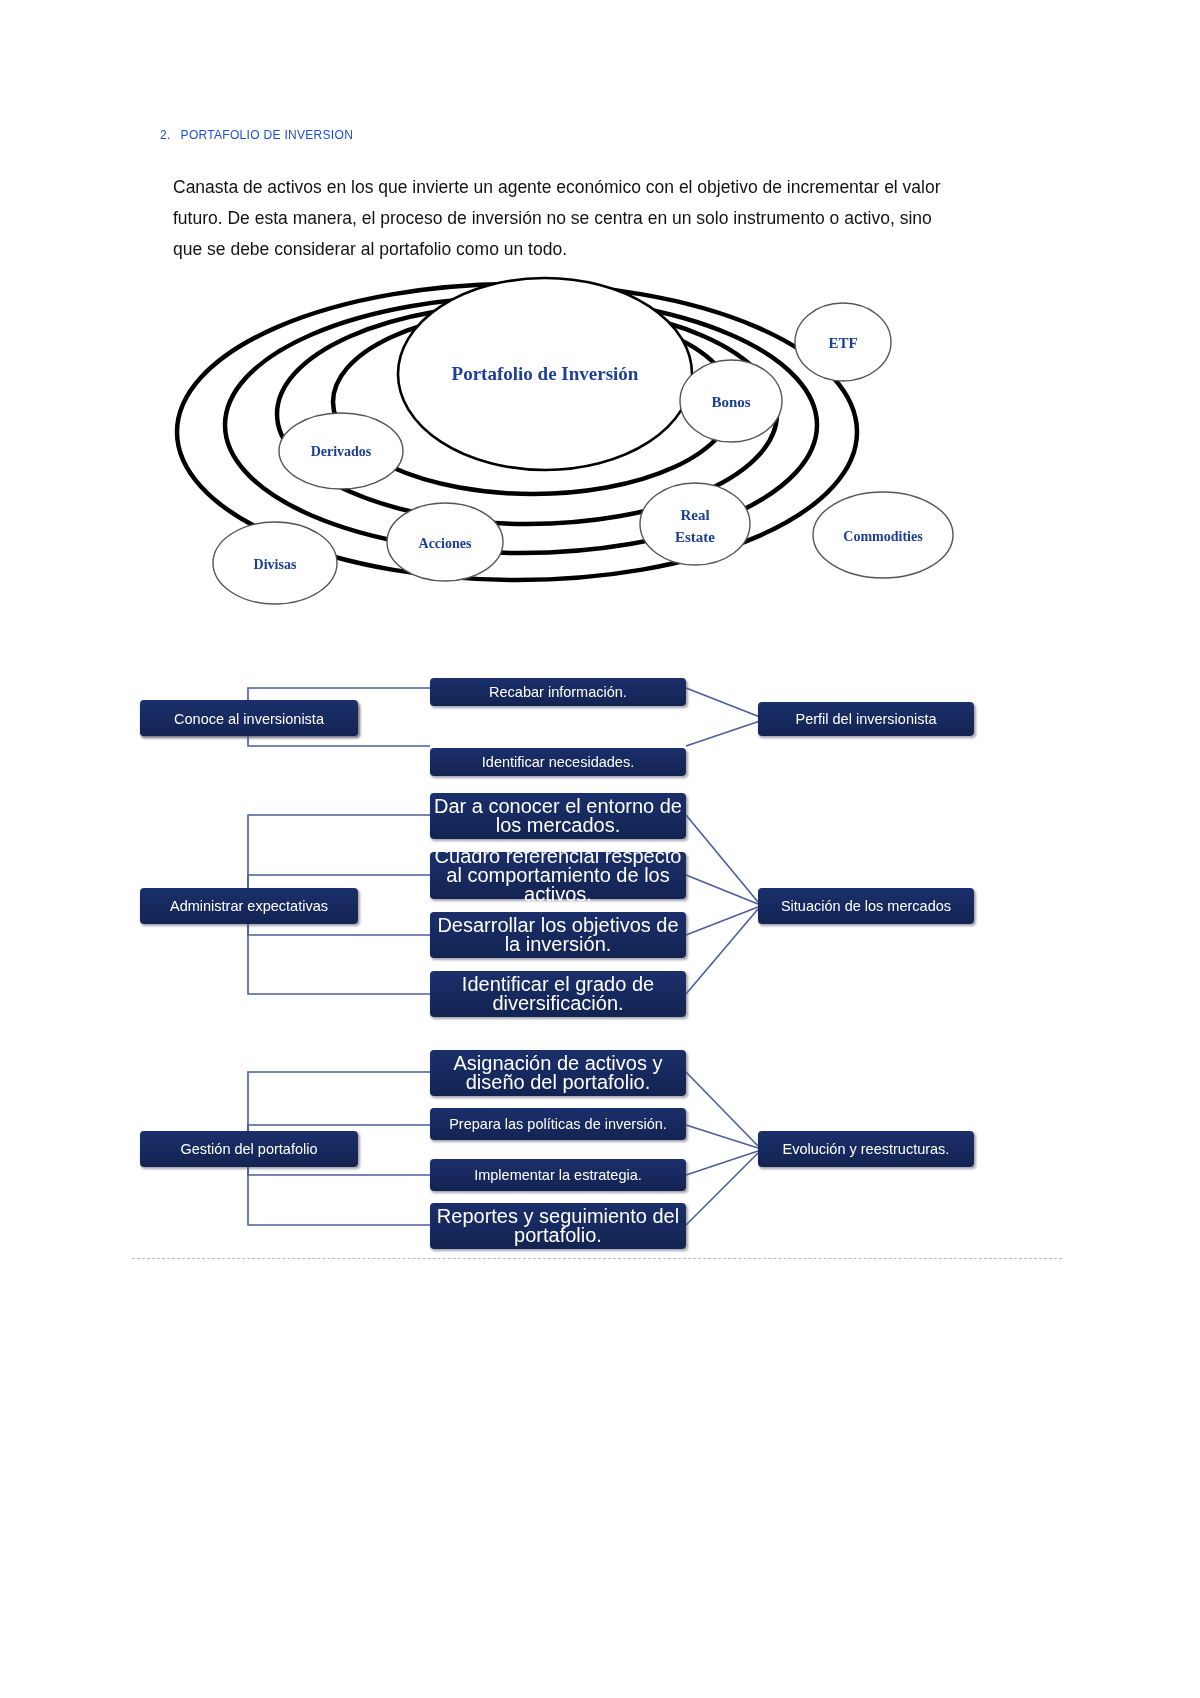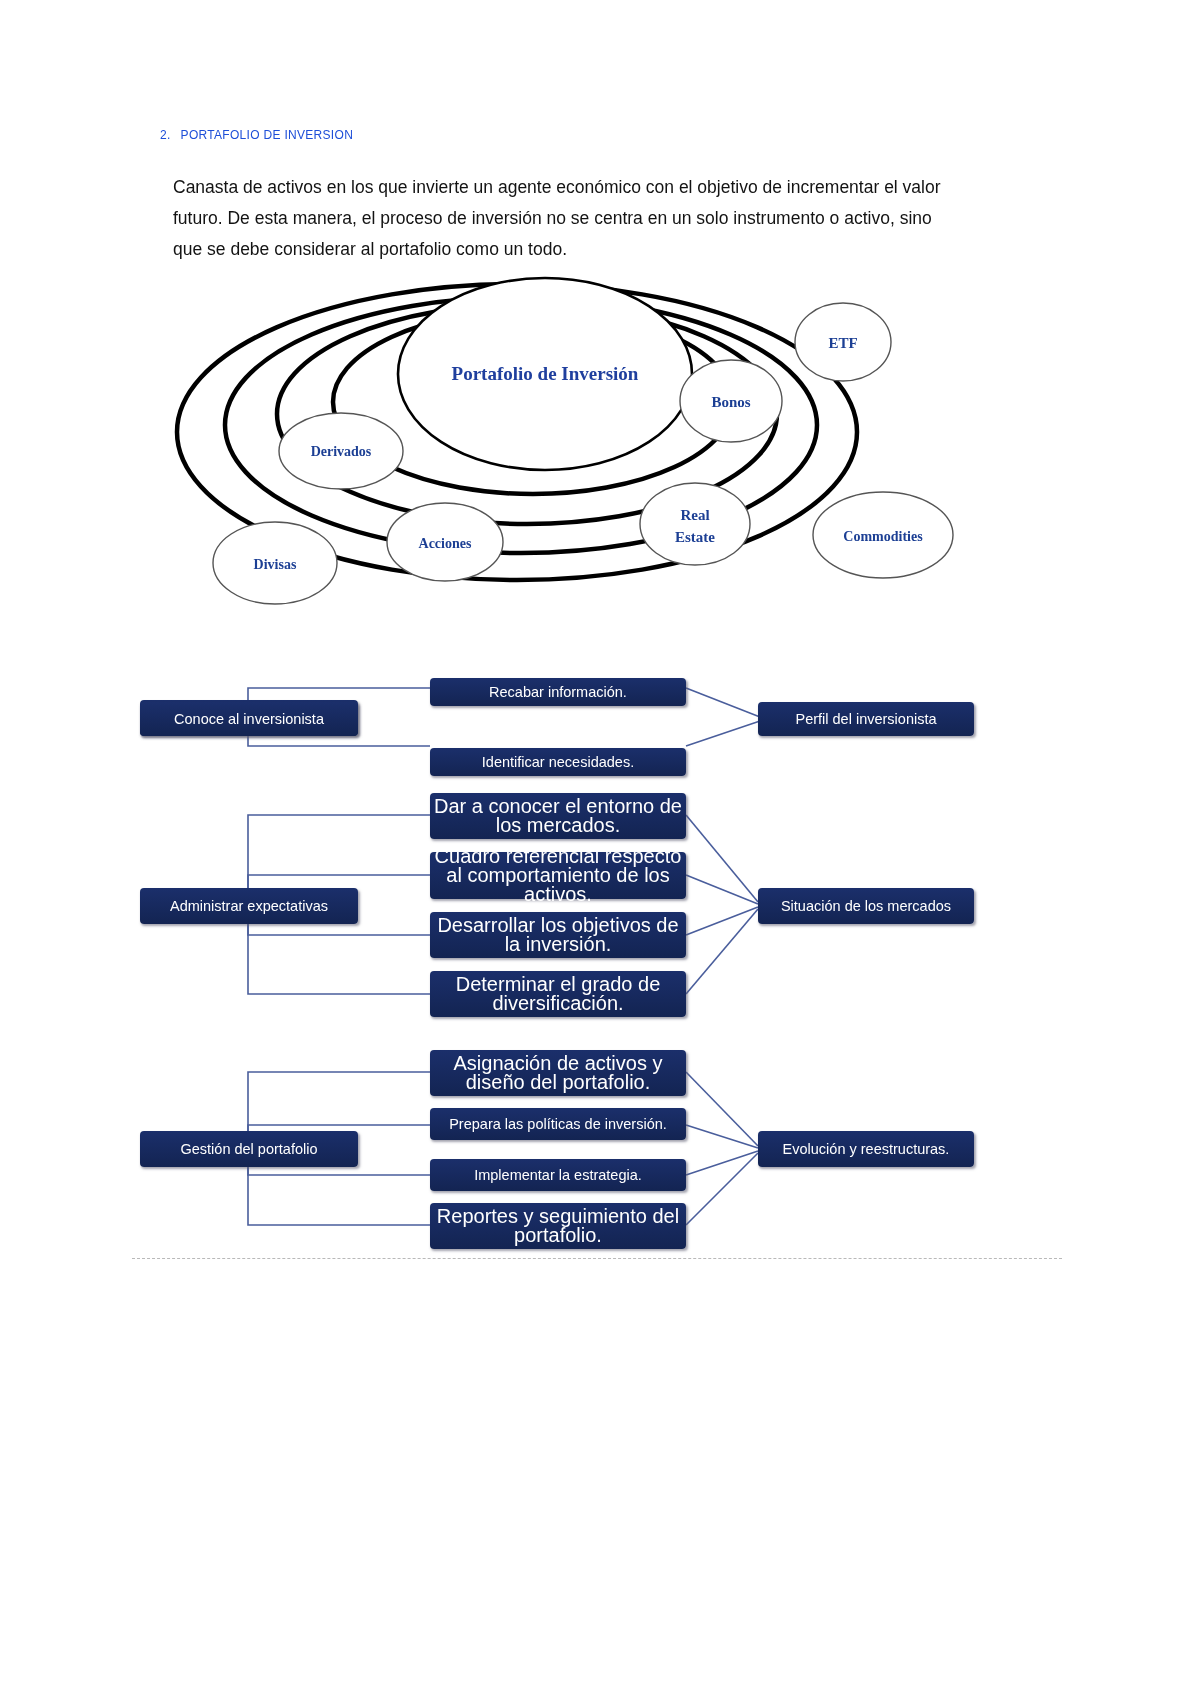--- a/index.html
+++ b/index.html
@@ -186,21 +186,21 @@
       <path d="M686,155 L758,127"></path>
       <path d="M686,214 L758,129"></path>
     </g>
   </svg>
 
   <div class="fbox" style="position:absolute; left:140px; top:888px; width:218px; height:36px;">Administrar expectativas</div>
 
   <div class="fbox two-line" style="position:absolute; left:430px; top:793px; width:256px; height:46px;">Dar a conocer el entorno de los mercados.</div>
   <div class="fbox two-line" style="position:absolute; left:430px; top:852px; width:256px; height:47px;">Cuadro referencial respecto al comportamiento de los activos.</div>
   <div class="fbox two-line" style="position:absolute; left:430px; top:912px; width:256px; height:46px;">Desarrollar los objetivos de la inversión.</div>
-  <div class="fbox two-line" style="position:absolute; left:430px; top:971px; width:256px; height:46px;">Determinar el grado de diversificación.</div>
+  <div class="fbox two-line" style="position:absolute; left:430px; top:971px; width:256px; height:46px;">Identificar el grado de diversificación.</div>
 
   <div class="fbox" style="position:absolute; left:758px; top:888px; width:216px; height:36px;">Situación de los mercados</div>
 
   <svg class="flow" width="1200" height="260" xmlns="http://www.w3.org/2000/svg" style="top:1035px; height:260px;">
     <g stroke="#4a5e9c" stroke-width="1.6" fill="none">
       <path d="M248,114 L248,37 L430,37"></path>
       <path d="M248,114 L248,90 L430,90"></path>
       <path d="M248,114 L248,140 L430,140"></path>
       <path d="M248,114 L248,190 L430,190"></path>
       <path d="M686,37 L758,111"></path>

